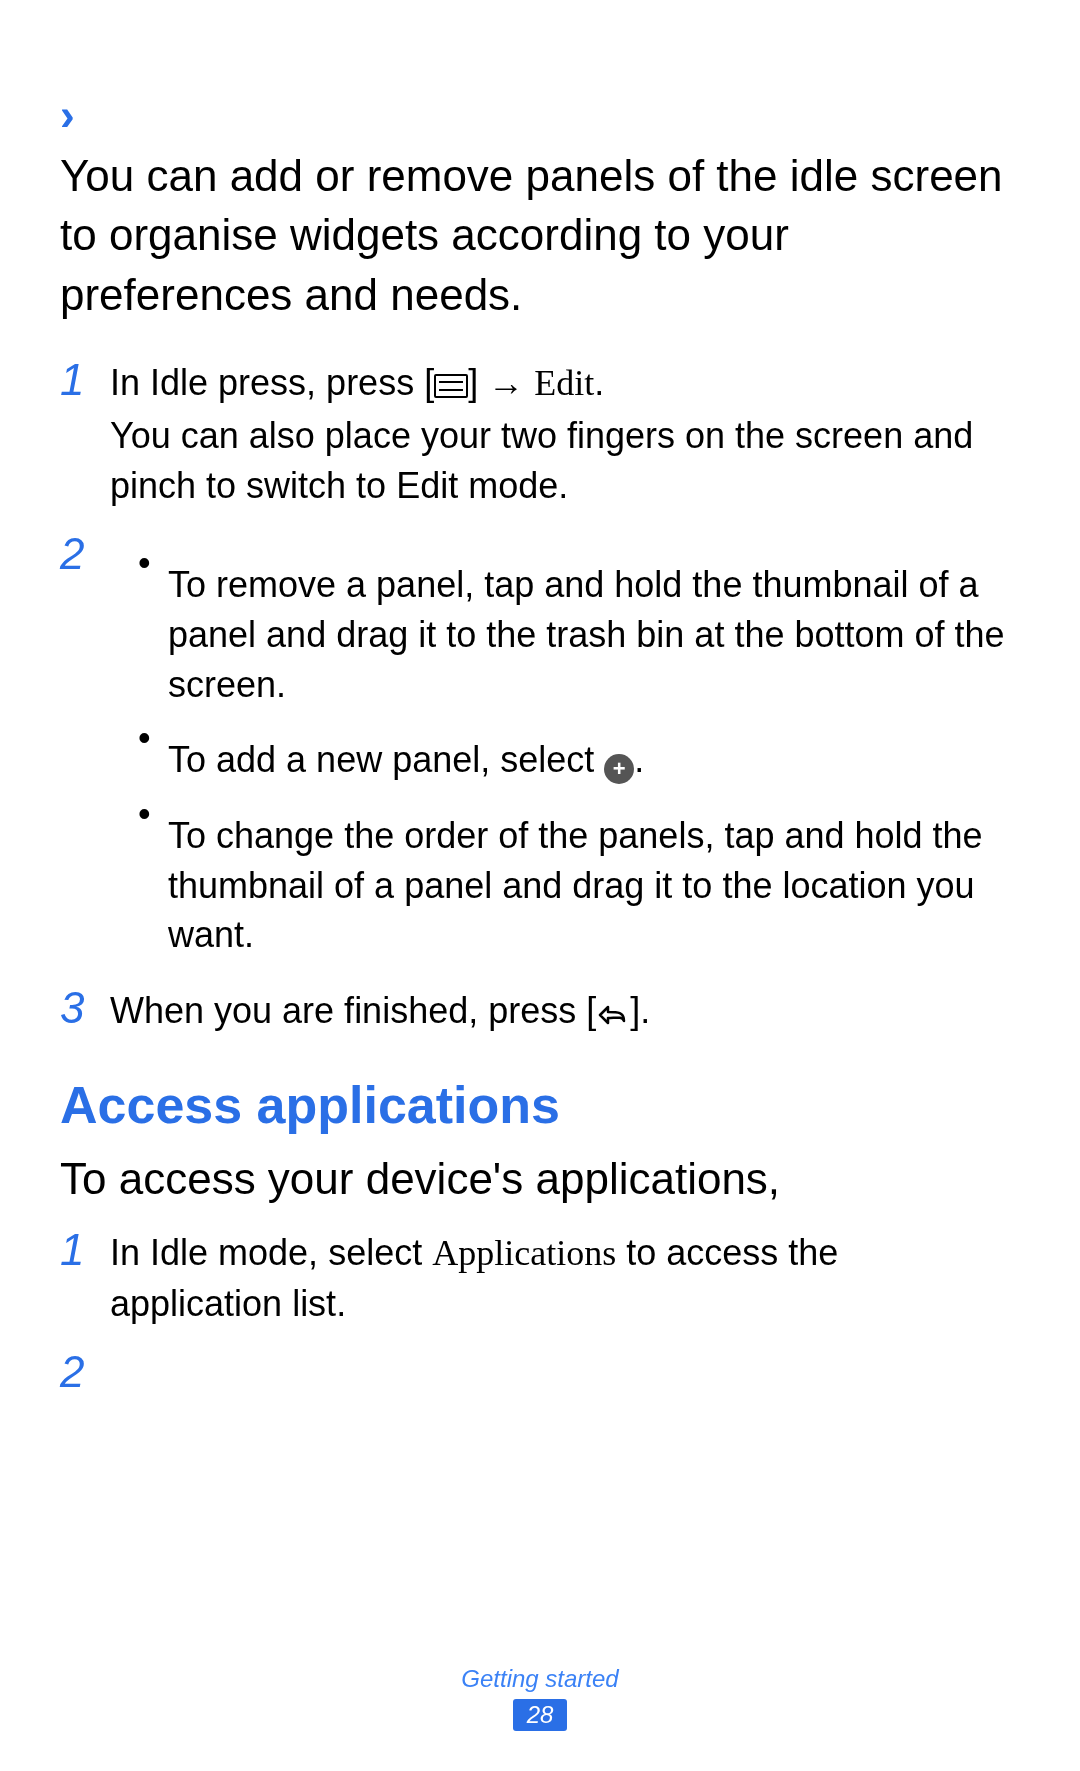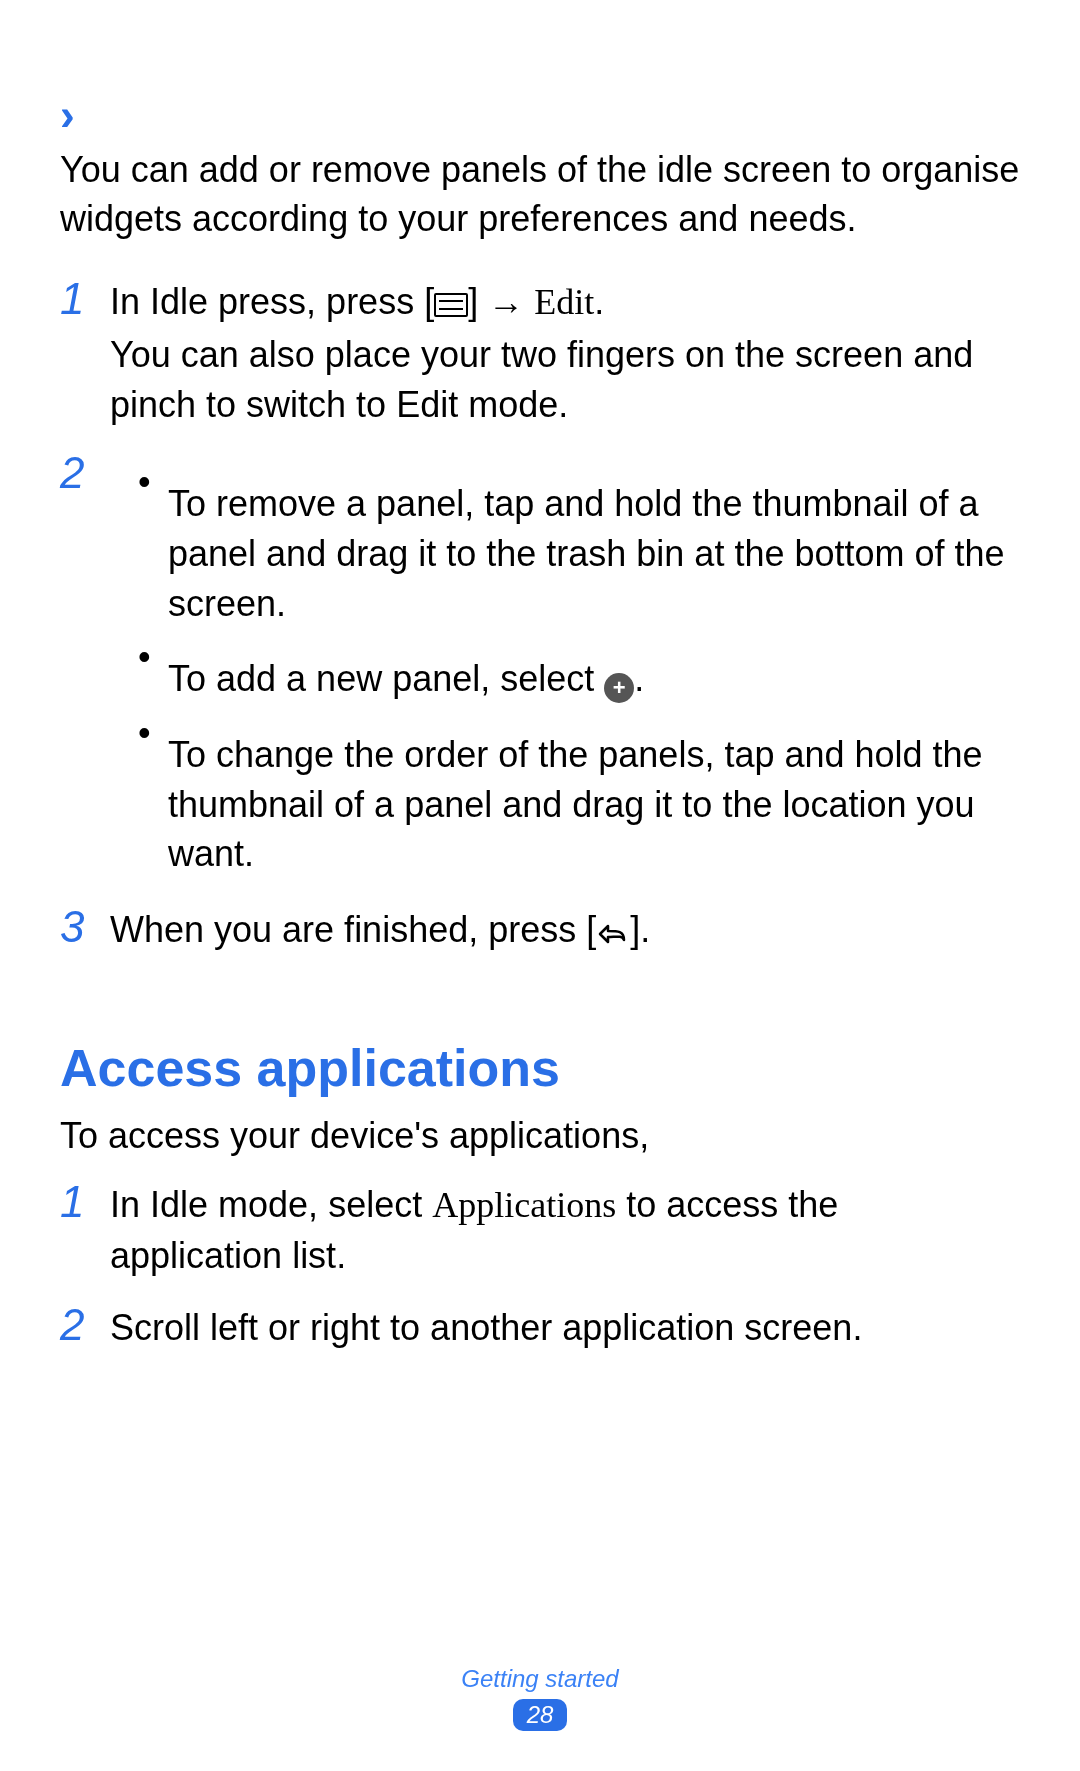--- a/index.html
+++ b/index.html
@@ -1,41 +1,41 @@
 <!DOCTYPE html>
 <html><head>
 <meta charset="utf-8">
 <style>
   * { margin: 0; padding: 0; box-sizing: border-box; }
   html, body { width: 1080px; height: 1771px; background: #fff; font-family: "Segoe UI", "Helvetica Neue", Arial, sans-serif; color: #000; }
   .page { width: 1080px; height: 1771px; position: relative; padding: 90px 60px 0 60px; }
   .chevron { color: #2a6fe6; font-weight: 800; font-size: 44px; vertical-align: baseline; }
   .h2 { font-weight: 700; font-style: italic; font-size: 44px; line-height: 1.2; }
   .h2-row { display: flex; align-items: baseline; gap: 6px; margin-bottom: 6px; }
-  .intro { font-size: 36px; line-height: 1.35; margin-bottom: 34px; }
+  .intro { font-size: 44px; line-height: 1.35; margin-bottom: 34px; }
   .step { display: flex; gap: 18px; margin-bottom: 22px; }
   .step-num { color: #2a6fe6; font-style: italic; font-size: 44px; line-height: 1; min-width: 32px; text-align: left; font-weight: 400; }
   .step-body { flex: 1; font-size: 36px; line-height: 1.38; }
   .step-body .line1 { }
   .step-body .more { margin-top: 2px; }
   .semi { font-family: Liberation Serif, serif; }
   .bullets { margin-top: 6px; padding-left: 28px; }
   .bullet { display: flex; gap: 12px; margin-bottom: 4px; }
   .bullet .dot { min-width: 18px; }
   .bullet .txt { flex: 1; margin-top: 22px; }
   .icon-menu { display:inline-block; width: 34px; height: 24px; border: 2px solid #000; border-radius: 2px; position: relative; vertical-align: -3px; }
   .icon-menu::before { content: ""; position: absolute; left: 3px; right: 3px; top: 5px; height: 2px; background: #000; }
   .icon-menu::after { content: ""; position: absolute; left: 3px; right: 3px; bottom: 5px; height: 2px; background: #000; }
   .icon-plus { display:inline-flex; width: 30px; height: 30px; border-radius: 50%; background:#555; color:#fff; align-items:center; justify-content:center; font-size:22px; font-weight:700; line-height:1; vertical-align:-4px; }
   .icon-back { display:inline-block; vertical-align:-4px; }
-  .section2 { margin-top: 79px; }
+  .section2 { margin-top: 35px; }
   .h1 { color: #2a6fe6; font-weight: 700; font-size: 52px; margin-bottom: 14px; }
   .footer { position: absolute; left: 0; right: 0; bottom: 40px; text-align: center; }
   .footer-label { font-style: italic; font-size: 24px; color: #3b82f6; }
-  .page-badge { display: inline-block; margin-top: 6px; background: #2a6fe6; color: #fff; font-style: italic; font-size: 24px; padding: 2px 14px; border-radius: 10px; }
+  .page-badge { display: inline-block; margin-top: 6px; background: #2a6fe6; color: #fff; font-style: italic; font-size: 24px; padding: 2px 14px; border-radius: 3px; }
 </style>
 </head>
 <body>
 
 <div class="page">
 
   <div>
     <div class="h2-row">
       <span class="chevron">›</span>
     </div>
@@ -90,21 +90,20 @@
     <div class="step">
       <div class="step-num">1</div>
       <div class="step-body">
         <span>In Idle mode, select </span><span class="semi">Applications</span><span> to access the application list.</span>
       </div>
     </div>
 
     <div class="step">
       <div class="step-num">2</div>
       <div class="step-body">
-        <div>Scroll left or right to another application screen.</div>
       </div>
     </div>
   </div>
 
   <div class="footer">
     <div class="footer-label">Getting started</div>
     <div class="page-badge">28</div>
   </div>
 
 </div>

